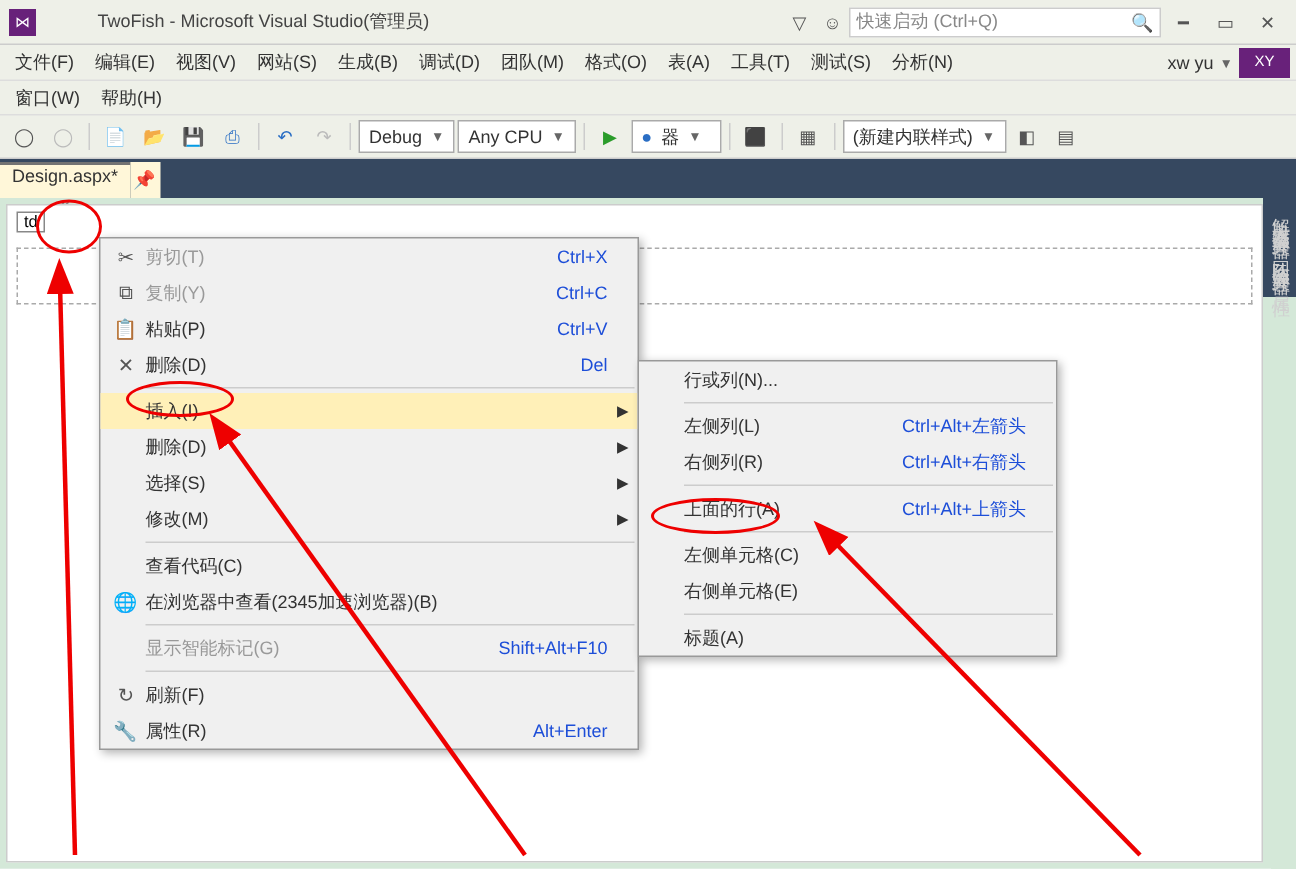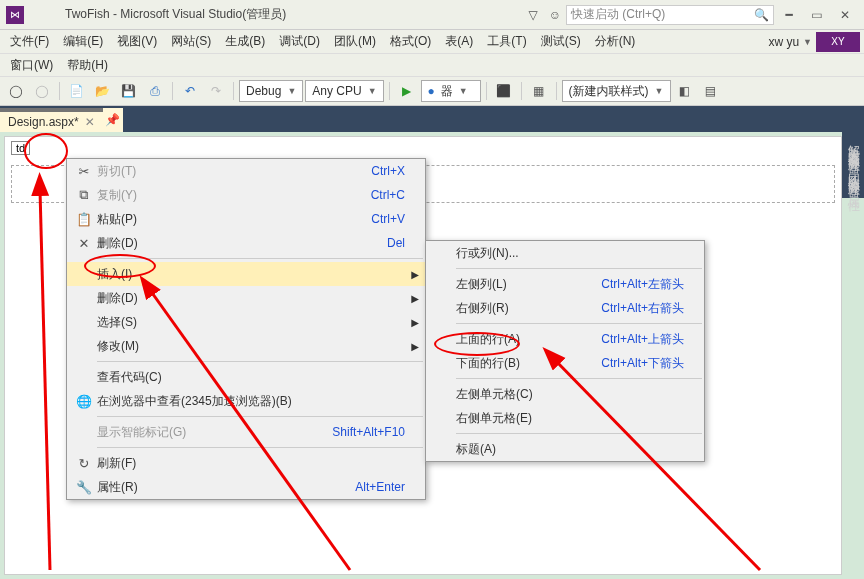--- a/index.html
+++ b/index.html
@@ -10,34 +10,34 @@
 .titlebar .title { flex: 0 0 auto; color: #444; margin-left: 35px; }
 .titlebar .spacer { flex: 1; }
 .titlebar .qa { width: 208px; height: 20px; border: 1px solid #ccc; background: white; padding: 0 4px; display: flex; align-items: center; color: #888; }
 .titlebar .qa .sicon { margin-left: auto; }
 .titlebar .winbtn { width: 26px; height: 20px; display: flex; align-items: center; justify-content: center; color: #555; margin-left: 2px; }
 .titlebar .icon-btn { width: 22px; height: 20px; display:flex; align-items:center; justify-content:center; color:#555;}
 
 .menubar { height: 24px; background: #eef0e8; display: flex; align-items: center; padding: 0 4px; gap: 2px; border-bottom: 1px solid #ddd; }
 .menubar .mitem { padding: 2px 6px; color: #333; }
 .menubar .right { margin-left: auto; display: flex; align-items: center; gap: 4px; }
-.menubar .avatar { width: 44px; height: 20px; background: #68217a; color: white; display: flex; align-items: center; justify-content: center; font-size: 10px; }
+.menubar .avatar { width: 34px; height: 20px; background: #68217a; color: white; display: flex; align-items: center; justify-content: center; font-size: 10px; }
 
 .menubar2 { height: 22px; background: #eef0e8; display: flex; align-items: center; padding: 0 4px; gap: 2px; }
 .menubar2 .mitem { padding: 2px 6px; color: #333; }
 
 .toolbar { height: 30px; background: #eef0e8; border-top: 1px solid #ddd; border-bottom: 1px solid #ccc; display: flex; align-items: center; padding: 0 4px; gap: 2px; }
 .toolbar .tbtn { width: 24px; height: 24px; display: flex; align-items: center; justify-content: center; color: #555; }
 .toolbar .sep { width: 1px; height: 18px; background: #ccc; margin: 0 3px; }
 .toolbar .combo { height: 22px; border: 1px solid #aaa; background: white; padding: 0 6px; display: flex; align-items: center; gap: 6px; color: #333; }
 .toolbar .combo .dd { color: #666; font-size: 9px; }
 
 .content { position: relative; height: calc(100% - 106px); background: #d4e8d8; }
 .tabstrip { height: 26px; background: #364860; display: flex; align-items: flex-end; }
-.tab { height: 24px; background: #fff7d9; border-top: 4px solid #737373; padding: 0 8px; display: flex; align-items: center; gap: 6px; color: #333; }
+.tab { height: 24px; background: #fff7d9; border-top: 2px solid #737373; padding: 0 8px; display: flex; align-items: center; gap: 6px; color: #333; flex-direction: column; }
 .tab .close { color: #888; }
 .pin { width: 20px; height: 24px; display: flex; align-items: center; justify-content: center; color: #b8b060; background:#fff7d9;}
 
 .editor { position: relative; background: white; margin: 4px 22px 4px 4px; height: calc(100% - 34px); border: 1px solid #ccc; }
 .td-label { position: absolute; top: 4px; left: 6px; border: 1px solid #888; padding: 0 4px; font-size: 11px; background: white; }
 
 .table-outline { position: absolute; top: 28px; left: 6px; width: calc(100% - 12px); height: 38px; border: 1px dashed #aaa; }
 .table-outline .cell1 { position: absolute; top: 0; left: 0; width: 260px; height: 100%; border-right: 1px dashed #aaa; }
 
 .ctxmenu { position: absolute; background: #f0f0f0; border: 1px solid #999; box-shadow: 2px 2px 6px rgba(0,0,0,0.3); min-width: 360px; z-index: 10; }
@@ -246,25 +246,20 @@
       <span class="iconcol"></span>
       <span class="label">右侧列(R)</span>
       <span class="shortcut">Ctrl+Alt+右箭头</span>
     </div>
     <div class="sep"></div>
     <div class="row">
       <span class="iconcol"></span>
       <span class="label">上面的行(A)</span>
       <span class="shortcut">Ctrl+Alt+上箭头</span>
     </div>
-    <div class="row">
-      <span class="iconcol"></span>
-      <span class="label">下面的行(B)</span>
-      <span class="shortcut">Ctrl+Alt+下箭头</span>
-    </div>
     <div class="sep"></div>
     <div class="row">
       <span class="iconcol"></span>
       <span class="label">左侧单元格(C)</span>
     </div>
     <div class="row">
       <span class="iconcol"></span>
       <span class="label">右侧单元格(E)</span>
     </div>
     <div class="sep"></div>

